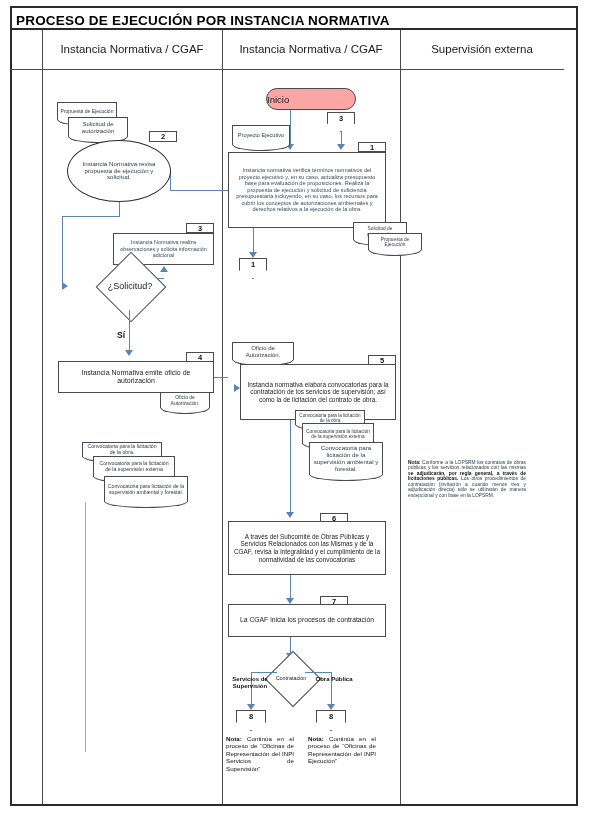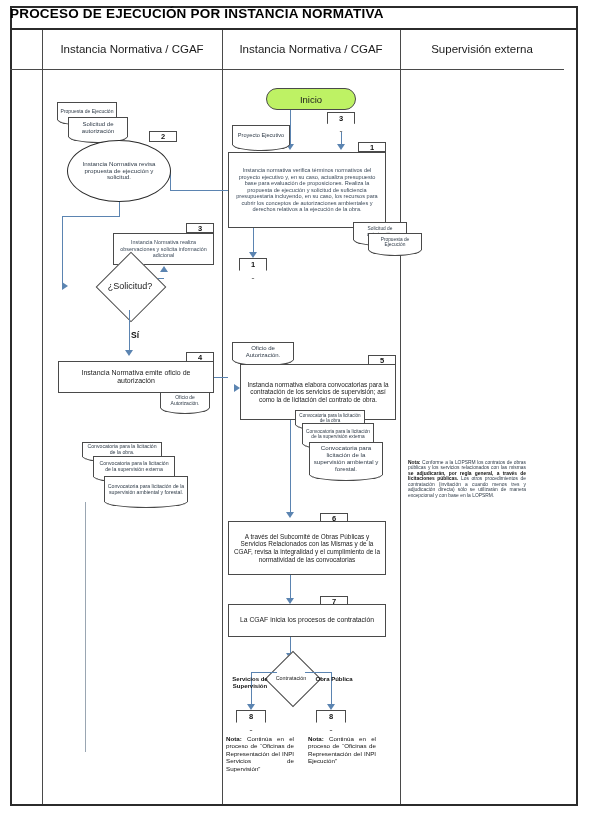--- a/index.html
+++ b/index.html
@@ -2,34 +2,34 @@
 <html><head>
 <meta charset="utf-8">
 <style>
   html,body{margin:0;padding:0;background:#ffffff;}
   body{font-family:"Liberation Sans",sans-serif;}
   #page{position:relative;width:590px;height:814px;background:#fff;overflow:hidden;}
 
   
   .outer-frame{position:absolute;left:10px;top:6px;width:568px;height:800px;border:2px solid #2b2b2b;box-sizing:border-box;}
   .title-bar{position:absolute;left:10px;top:6px;width:568px;height:24px;border-bottom:2px solid #2b2b2b;box-sizing:border-box;
-             display:flex;align-items:flex-start;padding-left:0;}
+             display:flex;align-items:flex-end;padding-left:6px;}
   .title-bar span{font-size:13.5px;font-weight:bold;letter-spacing:.2px;color:#000;white-space:nowrap;}
 
   
   .lane-head{position:absolute;top:30px;height:40px;box-sizing:border-box;border-bottom:1px solid #4a4a4a;
              display:flex;align-items:center;justify-content:center;text-align:center;font-size:11.5px;color:#1a1a1a;line-height:1.25;}
   .vline{position:absolute;width:0;border-left:1px solid #4a4a4a;}
 
   
   .shape{position:absolute;box-sizing:border-box;}
   .proc{border:1px solid #4a4a4a;background:#fff;display:flex;align-items:center;justify-content:center;
         text-align:center;color:#1b1b1b;padding:2px 3px;line-height:1.18;}
   .proc.blurry{color:#3c4a5a;}
-  .term{border:1px solid #4a4a4a;border-radius:14px;background:#bef264;display:flex;align-items:center;justify-content:center;
+  .term{border:1px solid #4a4a4a;border-radius:14px;background:#fca5a5;display:flex;align-items:center;justify-content:flex-start;
         font-size:9.5px;color:#1b1b1b;}
   .stepnum{border:1px solid #4a4a4a;background:#fff;display:flex;align-items:center;justify-content:center;
            font-size:7.5px;color:#111;font-weight:bold;}
   .doc{border:1px solid #4a4a4a;border-bottom:none;background:#fff;display:flex;align-items:center;justify-content:center;
        text-align:center;line-height:1.1;color:#2f3b48;padding:1px 2px;}
   .doc:after{content:"";position:absolute;left:-1px;right:-1px;bottom:-6px;height:7px;
              border:1px solid #4a4a4a;border-top:none;background:#fff;
              border-radius:0 0 60% 60%/0 0 100% 100%;clip-path:inset(0 0 0 0);}
   .note{background:#fff;color:#2f3b48;line-height:1.12;text-align:justify;}
   .note b{color:#111;}
@@ -165,21 +165,21 @@
   <div class="arw arw-u" style="left:160px;top:266px;"></div>
   <div class="lbl" style="left:134px;top:272px;">No</div>
 
   <div class="diam" style="left:73px;top:262px;width:114px;height:48px;">
     <div class="d-in" style="left:33px;top:0px;width:48px;height:48px;"></div>
     <div class="d-tx">¿Solicitud?</div>
   </div>
 
   <div class="ln lnv" style="left:129px;top:310px;height:42px;"></div>
   <div class="arw arw-d" style="left:125px;top:350px;"></div>
-  <div class="lbl" style="left:131px;top:330px;">Sí</div>
+  <div class="lbl" style="left:117px;top:330px;">Sí</div>
 
   <div class="stepnum shape" style="left:186px;top:352px;width:28px;height:10px;">
     <span>4</span>
   </div>
   <div class="proc shape" style="left:58px;top:361px;width:156px;height:32px;font-size:7px;">
     <span>Instancia Normativa emite oficio de autorización</span>
   </div>
   <div class="doc shape" style="left:160px;top:392px;width:50px;height:16px;font-size:5px;">
     <span>Oficio de Autorización.</span>
   </div>

